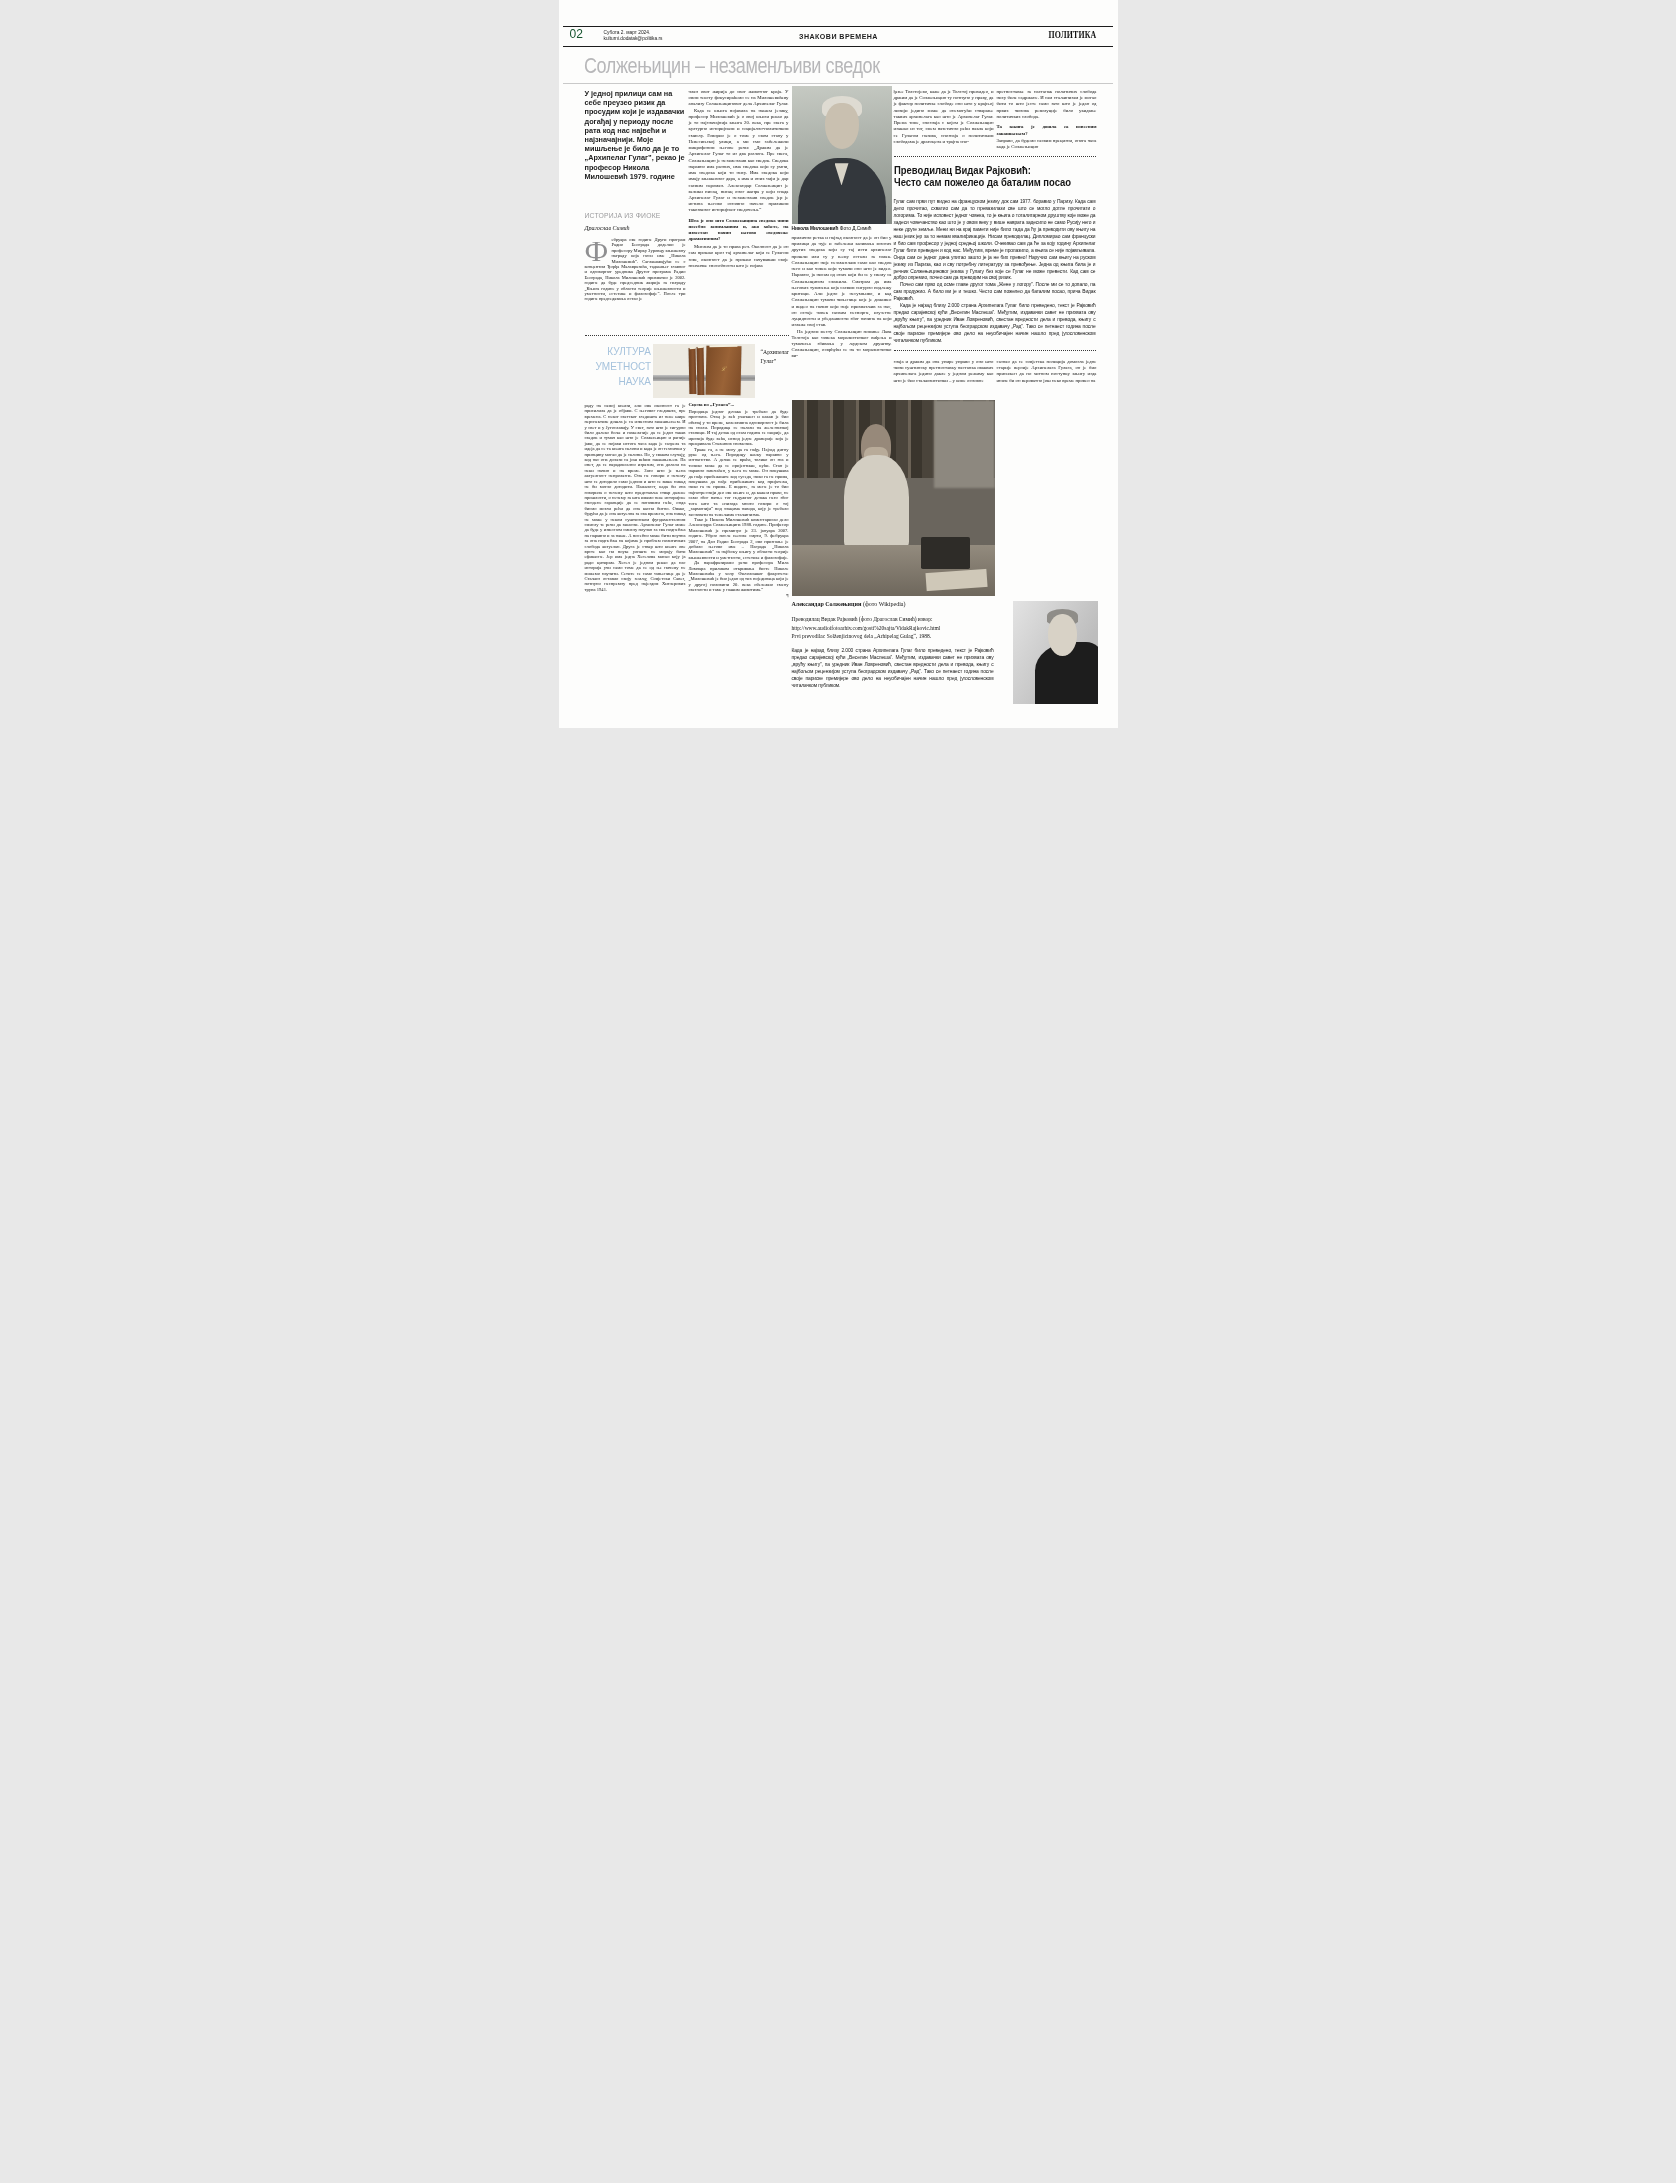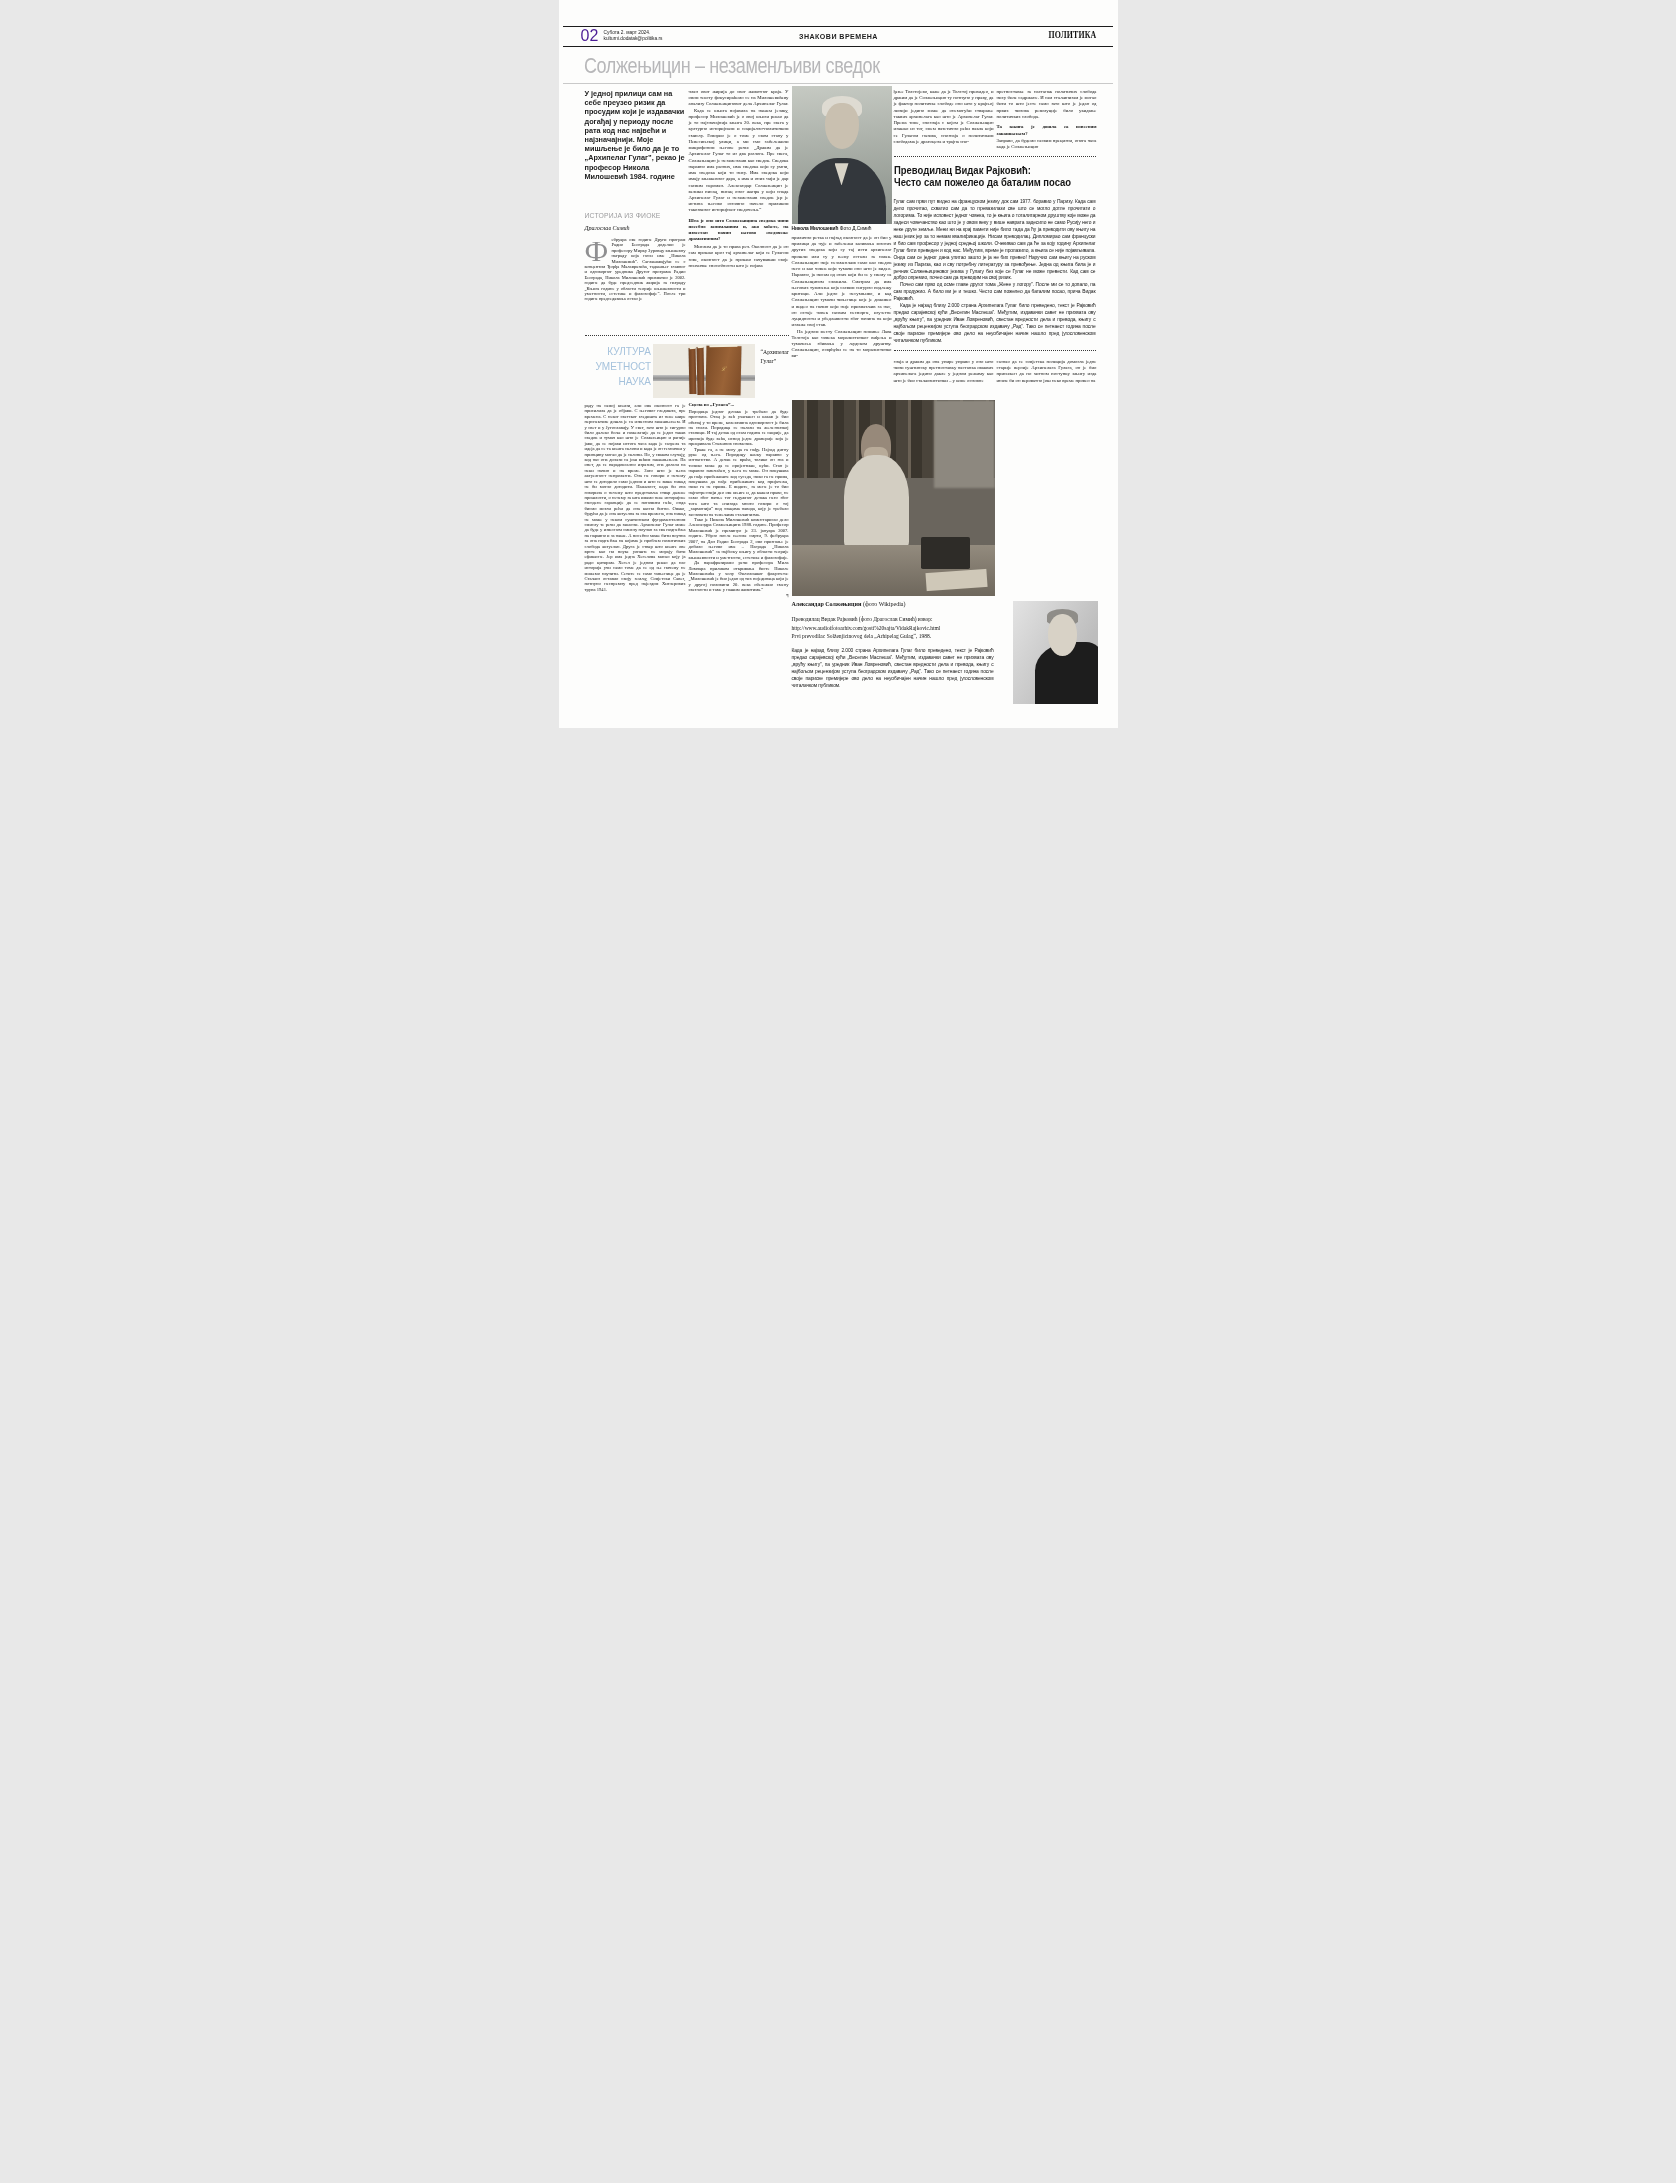--- a/index.html
+++ b/index.html
@@ -4,21 +4,21 @@
 <style>
   html,body{margin:0;padding:0;background:#e8e8e8;}
   .page{position:relative;width:559px;height:728px;background:#fdfdfc;margin:0 auto;
         font-family:"Liberation Serif",serif;color:#151515;overflow:hidden;}
   .abs{position:absolute;}
   .rule{background:#1c1c1c;height:1.4px;left:4.6px;right:4.6px;}
   .hair{background:#c9c9c9;height:0.5px;left:4.6px;right:4.6px;}
   .dotted{border-top:0.9px dotted #3a3a3a;height:0;}
 
   
-  #pgnum{left:22px;top:27px;font-family:"Liberation Sans",sans-serif;font-size:16px;color:#4c1d95;}
+  #pgnum{left:11px;top:27px;font-family:"Liberation Sans",sans-serif;font-size:12px;color:#14532d;}
   #dateblk{left:45px;top:30px;font-family:"Liberation Sans",sans-serif;font-size:4.8px;line-height:1.35;color:#222;}
   #section{left:0;right:0;top:32px;text-align:center;font-family:"Liberation Sans",sans-serif;
            font-weight:bold;font-size:7.7px;letter-spacing:0.5px;color:#1d1d1d;transform:scaleX(.92);}
   #masthead{right:21px;top:29px;font-family:"Liberation Serif",serif;font-weight:bold;font-size:9.6px;
             letter-spacing:0.2px;color:#111;transform:scaleX(.82);transform-origin:100% 50%;}
 
   #headline{left:25.5px;top:53px;font-family:"Liberation Sans",sans-serif;font-size:22px;color:#b7b7b9;
             white-space:nowrap;letter-spacing:-0.5px;transform:scaleX(.82);transform-origin:0 0;}
 
   
@@ -137,21 +137,21 @@
     <div>Субота 2. март 2024.</div>
     <div>kulturni.dodatak@politika.rs</div>
   </div>
   <div class="abs" id="section">ЗНАКОВИ ВРЕМЕНА</div>
   <div class="abs" id="masthead">ПОЛИТИКА</div>
   <div class="abs rule" style="top:46px"></div>
 
   <div class="abs" id="headline">Солжењицин – незаменљиви сведок</div>
   <div class="abs hair" style="top:83px"></div>
 
-  <div class="abs" id="c1-lead">У једној прилици сам на себе преузео ризик да просудим који је издавачки догађај у периоду после рата код нас највећи и најзначајнији. Моје мишљење је било да је то „Архипелаг Гулаг”, рекао је професор Никола Милошевић 1984. године</div>
+  <div class="abs" id="c1-lead">У једној прилици сам на себе преузео ризик да просудим који је издавачки догађај у периоду после рата код нас највећи и најзначајнији. Моје мишљење је било да је то „Архипелаг Гулаг”, рекао је професор Никола Милошевић 1979. године</div>
   <div class="abs" id="c1-kicker">ИСТОРИЈА ИЗ ФИОКЕ</div>
   <div class="abs" id="c1-byline">Драгослав Симић</div>
   <div class="abs bt" id="c1-body">
     <span class="drop">Ф</span>
     <p class="fi">ебруара ове године Други програм Радио Београда доделио је професору Мирку Зуровцу књижевну награду која носи име „Никола Милошевић”. Саглашавајући се с концептом Ђорђа Малавразића, тадашњег главног и одговорног уредника Другог програма Радио Београда, Никола Милошевић прихватио је 2002. године да буде председник жирија за награду „Књига године у области теорије књижевности и уметности, естетике и филозофије”. После три године председавања остао је</p>
   </div>
 
   <div class="abs bt-lg" id="c2">
     <p class="fi">члан овог жирија до свог животног краја. У овом тексту фокусираћемо се на Милошевићеву анализу Солжењициновог дела Архипелаг Гулаг.</p>
     <p>Када се књига појавила на нашем језику, професор Милошевић је о овој књизи рекао да је то најзначајнија књига 20. века, пре свега у културно историјском и социјално-политичком смислу. Говорио је о томе у свом стану у Невесињској улици, а ми смо забележили микрофоном његове речи: „Држим да је Архипелаг Гулаг то из два разлога. Пре свега, Солжењицин је незаменљив као сведок. Сведока наравно има разних, има сведока који су умни, има сведока који то нису. Има сведока који имају књижевног дара, а има и оних чији је дар сасвим скроман. Александар Солжењицин је велики писац, писац оног жанра у који спада Архипелаг Гулаг и незаменљив сведок јер је истина његово основно начело приликом такозваног историјског сведочења.”</p>

